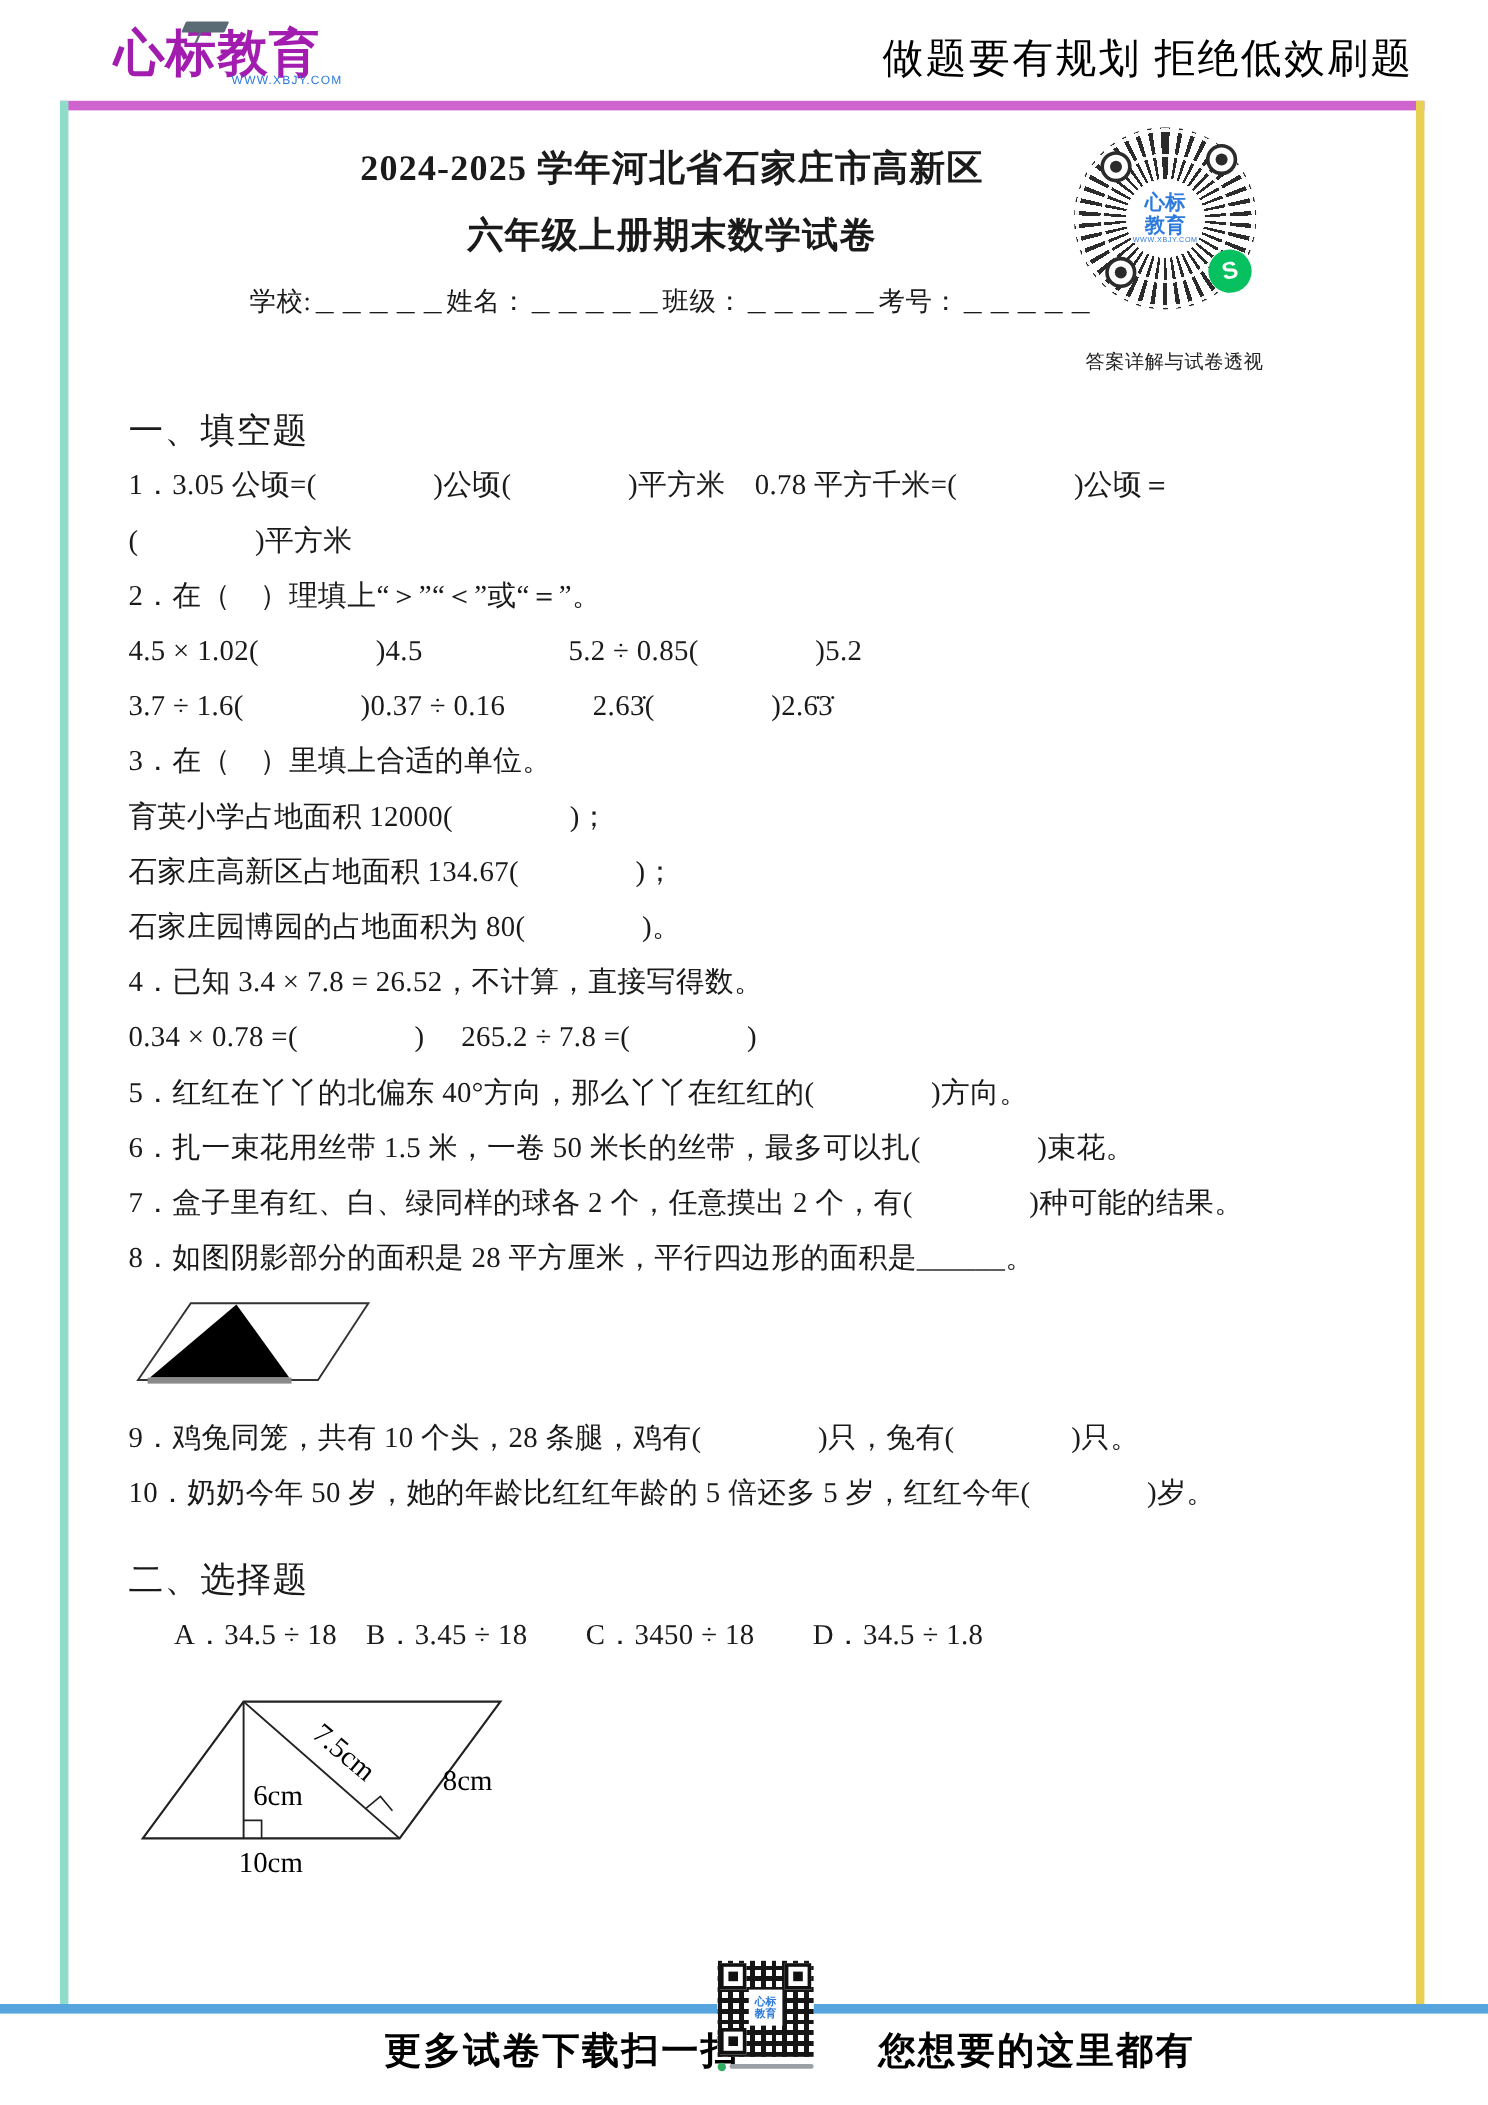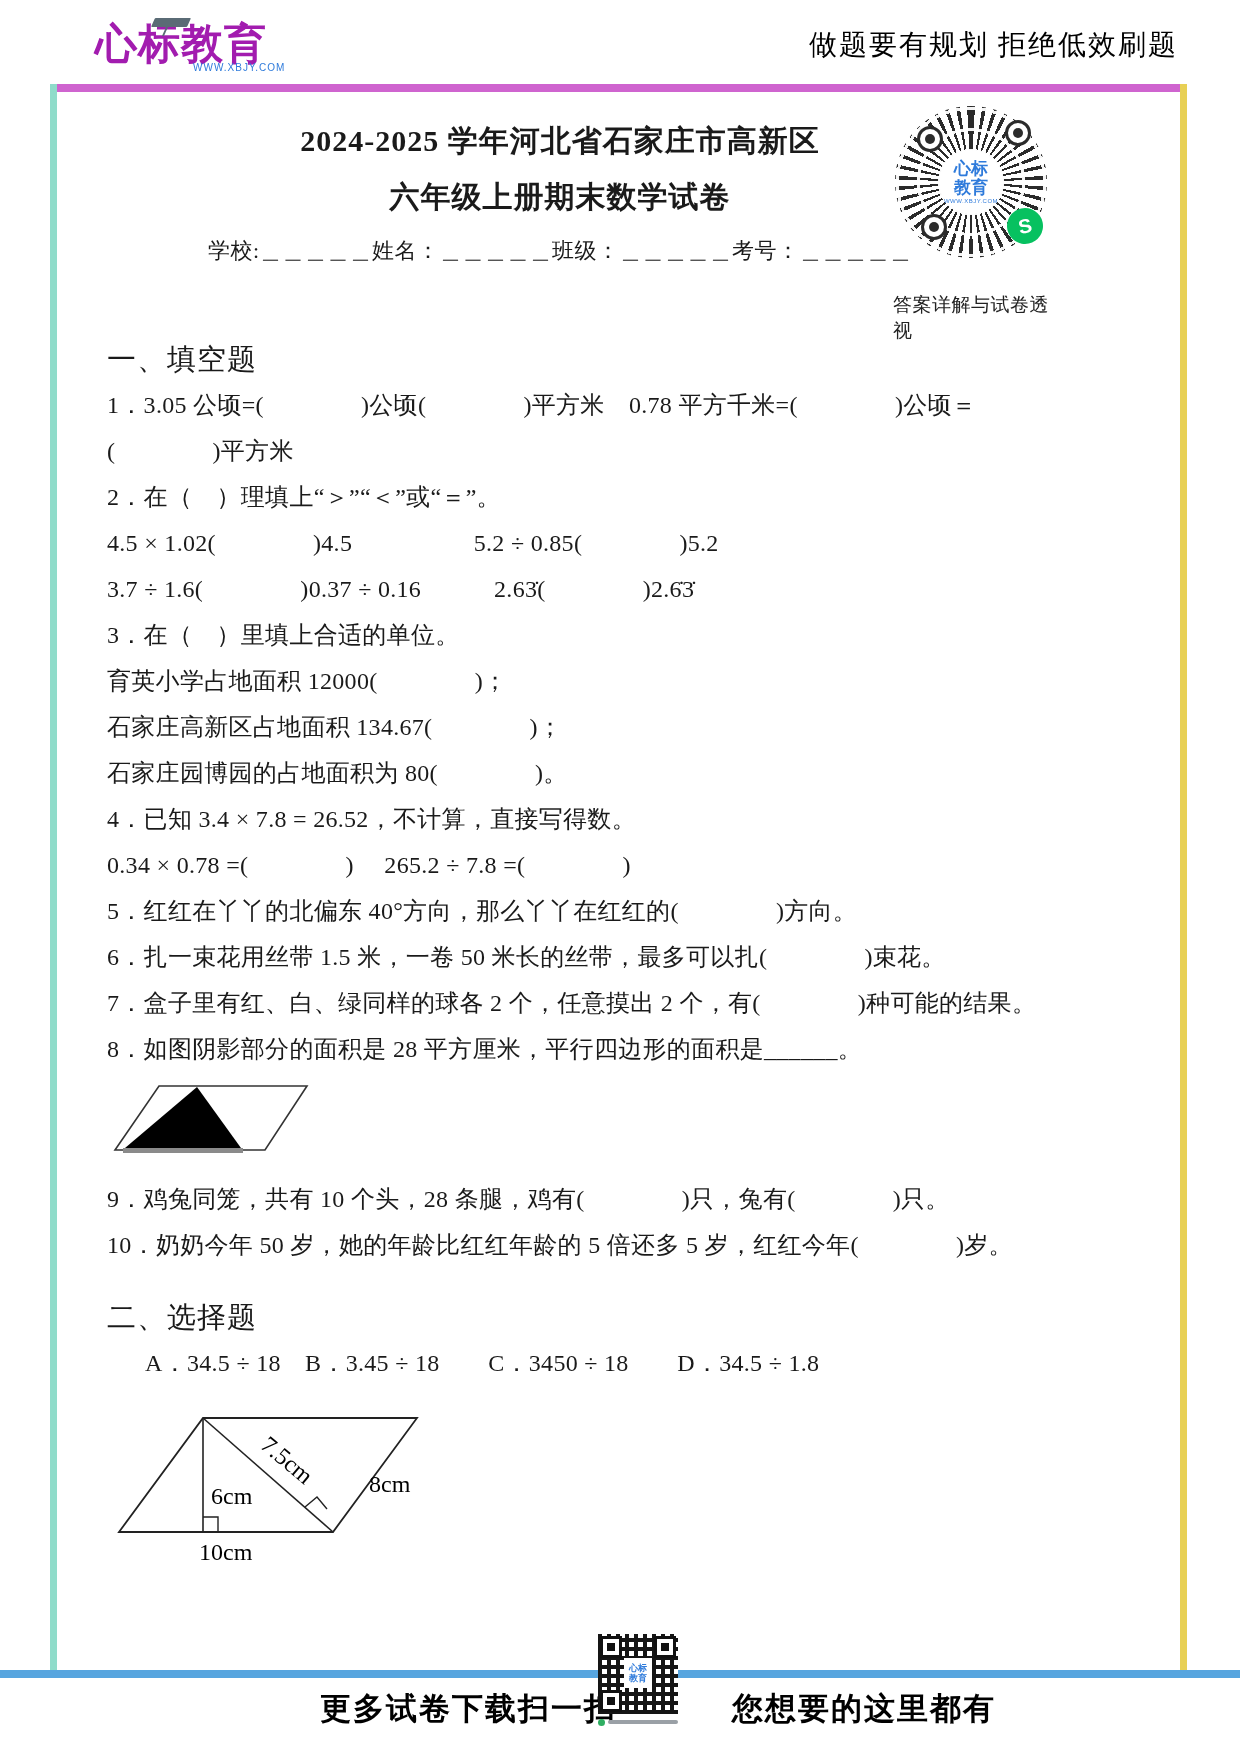--- a/index.html
+++ b/index.html
@@ -14,21 +14,21 @@
 
   
   .logo{position:absolute;left:95px;top:22px;width:230px;}
   .logo-text{font-family:"Liberation Sans","DejaVu Sans",sans-serif;font-weight:bold;
              font-size:42px;color:#a21caf;letter-spacing:1px;line-height:44px;}
   .logo-cap{position:absolute;left:58px;top:-4px;width:36px;height:9px;background:#5a6b75;
             transform:skewX(-24deg);border-radius:1px;}
   .logo-cap::after{content:"";position:absolute;left:15px;top:8px;width:2px;height:10px;background:#5a6b75;}
   .logo-site{font-family:"Liberation Sans","DejaVu Sans",sans-serif;font-size:10px;color:#2f7bdb;
              letter-spacing:1px;margin:-4px 0 0 98px;}
-  .slogan{position:absolute;right:62px;top:26px;font-size:28px;color:#000;letter-spacing:2px;}
+  .slogan{position:absolute;right:62px;top:26px;font-size:34px;color:#000;letter-spacing:2px;}
 
   
   .title-block{position:absolute;left:100px;top:118px;width:920px;text-align:center;}
   .title-l1{font-size:30px;font-weight:bold;line-height:46px;letter-spacing:1px;}
   .title-l2{font-size:30px;font-weight:bold;line-height:46px;margin-top:10px;letter-spacing:1px;}
   .info-line{font-size:22px;margin-top:16px;letter-spacing:0.5px;}
 
   
   .mpqr{position:absolute;left:895px;top:106px;width:152px;height:152px;}
   .mpqr-rays{position:absolute;inset:0;border-radius:50%;
@@ -39,22 +39,22 @@
     background:#fff;display:flex;flex-direction:column;align-items:center;justify-content:center;}
   .mpqr-center span{font-family:"Liberation Sans","DejaVu Sans",sans-serif;font-weight:bold;
     font-size:17px;line-height:19px;color:#2f7bdb;}
   .mpqr-center .mpqr-url{font-size:6px;line-height:8px;color:#2f7bdb;font-weight:normal;letter-spacing:0.5px;}
   .mpqr-eye{position:absolute;width:20px;height:20px;border:3px solid #2b2b2b;border-radius:50%;background:#fff;}
   .mpqr-eye::after{content:"";position:absolute;left:5px;top:5px;width:10px;height:10px;border-radius:50%;background:#2b2b2b;}
   .eye-tl{left:22px;top:20px;} .eye-tr{left:110px;top:14px;} .eye-bl{left:26px;top:108px;}
   .mpqr-wechat{position:absolute;left:112px;top:102px;width:36px;height:36px;border-radius:50%;
     background:#07c160;color:#fff;display:flex;align-items:center;justify-content:center;
     font-family:"Liberation Sans",sans-serif;font-weight:bold;font-size:20px;transform:rotate(-12deg);}
-  .mpqr-caption{position:absolute;left:893px;top:292px;width:160px;text-align:left;
-    font-size:19px;color:#222;letter-spacing:0.5px;}
+  .mpqr-caption{position:absolute;left:893px;top:292px;width:160px;text-align:right;
+    font-size:16px;color:#222;letter-spacing:0.5px;}
 
   
   .content{position:absolute;left:107px;top:336px;width:1040px;}
   .sec-h{font-size:29px;font-weight:normal;line-height:46px;letter-spacing:1px;}
   .sec-h.second{margin-top:26px;}
   .line{font-size:24px;line-height:46px;white-space:nowrap;letter-spacing:0.3px;}
   .line.options{padding-left:38px;}
 
   .fig1-wrap{margin:10px 0 14px 0;height:80px;}
   .fig2-wrap{margin-top:6px;height:188px;}

